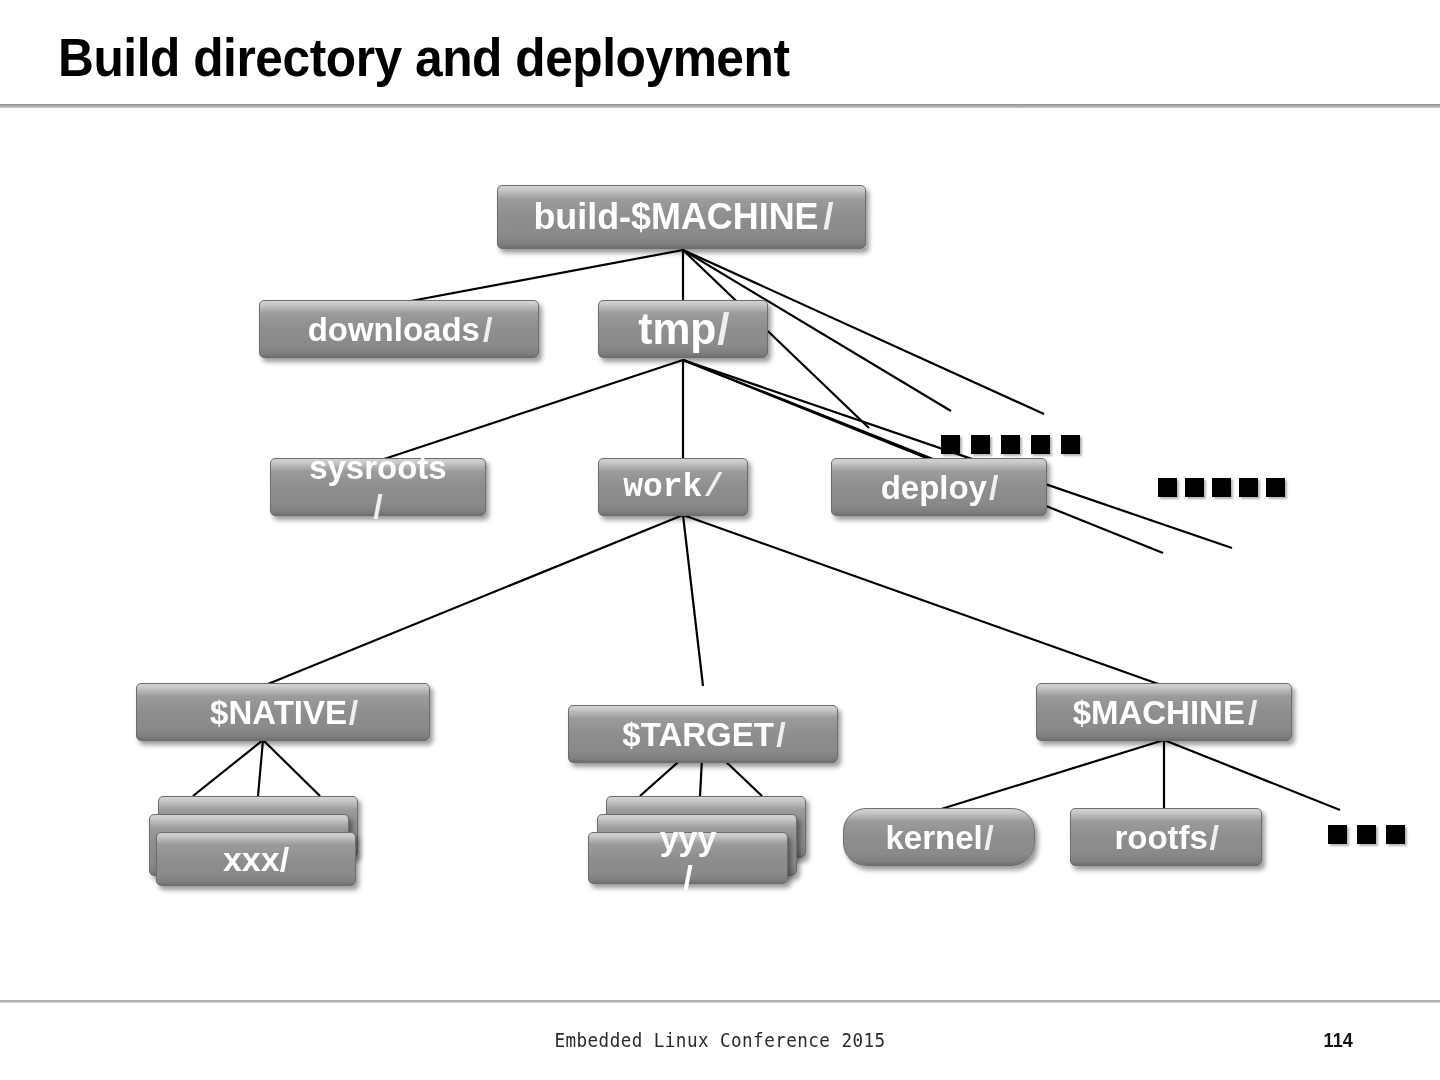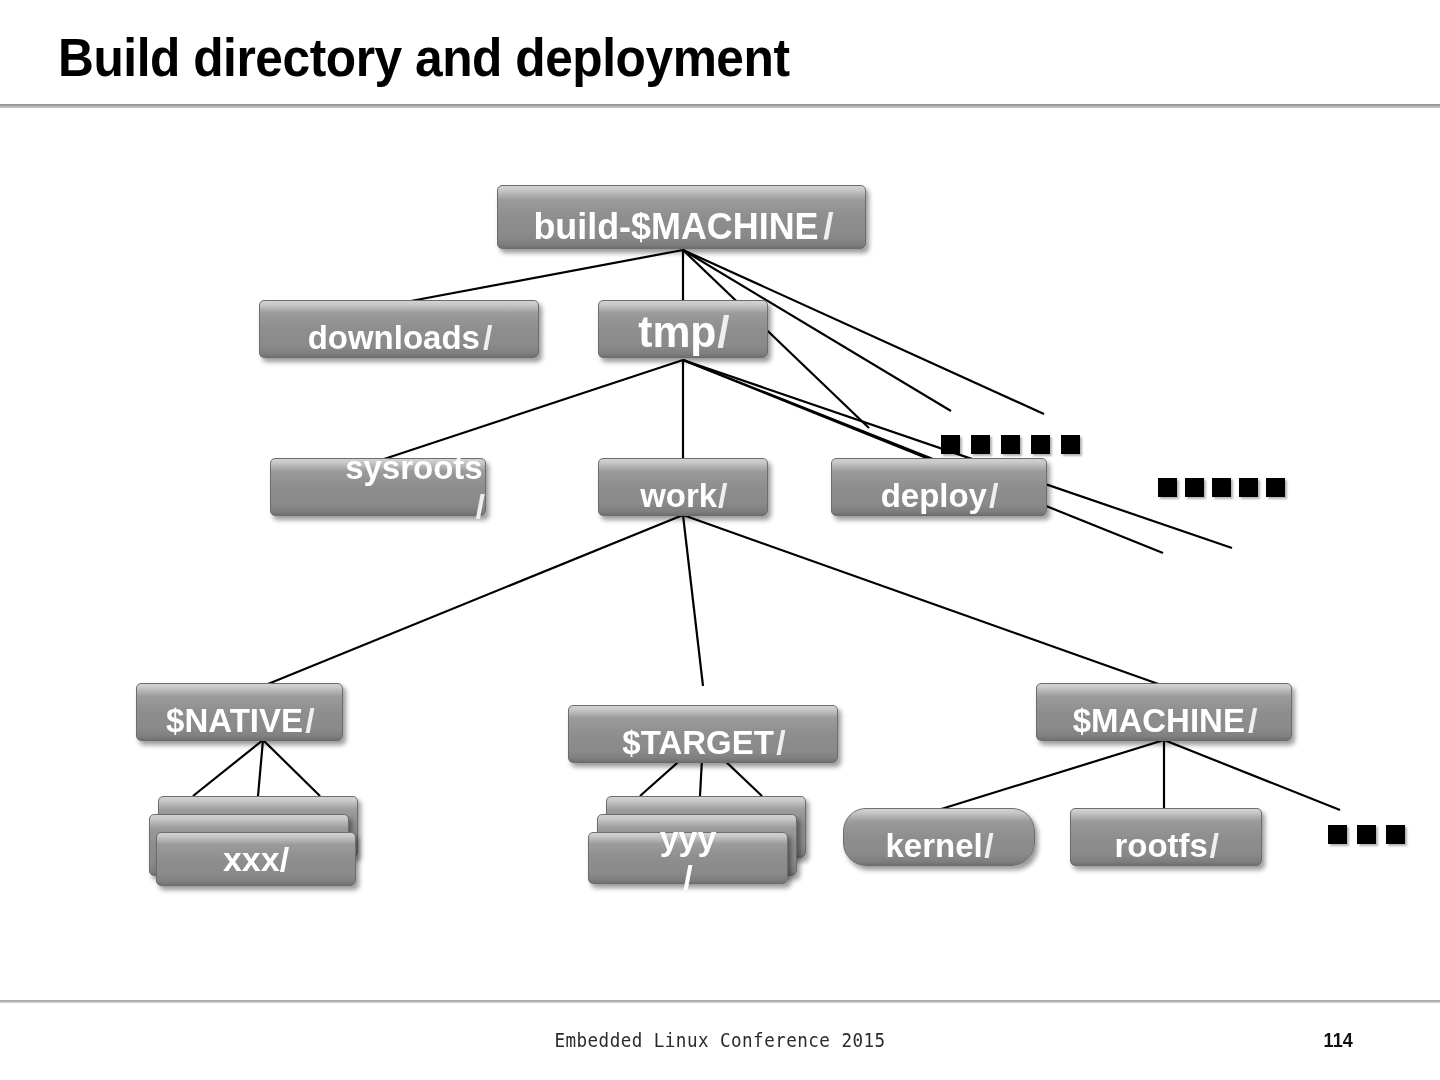--- a/index.html
+++ b/index.html
@@ -82,58 +82,20 @@
     position: absolute;
     left: 0;
     top: 0;
     width: 1440px;
     height: 885px;
     pointer-events: none;
   }
 
   
   .node {
-    position: absolute;
-    box-sizing: border-box;
-    border: 1px solid #6d6d6d;
-    border-radius: 5px;
-    background:
-      linear-gradient(to bottom,
-        #d3d3d3 0%,
-        #c6c6c6 7%,
-        #b4b4b4 13%,
-        #9b9b9b 22%,
-        #8e8e8e 50%,
-        #8a8a8a 80%,
-        #7e7e7e 94%,
-        #6f6f6f 100%);
-    box-shadow: 3px 4px 5px rgba(0,0,0,0.40);
-    display: flex;
-    align-items: flex-end;
-    justify-content: center;
-    color: #ffffff;
-    font-weight: bold;
-    white-space: nowrap;
-    z-index: 5;
-  }
-  .node .label {
-    display: inline-block;
-    transform: scaleX(0.97);
-  }
-  .node .slash {
-    color: #efefef;
-    font-weight: bold;
-  }
-
-  
-  .stack {
-    position: absolute;
-    z-index: 5;
-  }
-  .stack .card {
     position: absolute;
     box-sizing: border-box;
     border: 1px solid #6d6d6d;
     border-radius: 5px;
     background:
       linear-gradient(to bottom,
         #d3d3d3 0%,
         #c6c6c6 7%,
         #b4b4b4 13%,
         #9b9b9b 22%,
@@ -141,20 +103,58 @@
         #8a8a8a 80%,
         #7e7e7e 94%,
         #6f6f6f 100%);
     box-shadow: 3px 4px 5px rgba(0,0,0,0.40);
     display: flex;
     align-items: center;
     justify-content: center;
     color: #ffffff;
     font-weight: bold;
     white-space: nowrap;
+    z-index: 5;
+  }
+  .node .label {
+    display: inline-block;
+    transform: scaleX(0.97);
+  }
+  .node .slash {
+    color: #efefef;
+    font-weight: bold;
+  }
+
+  
+  .stack {
+    position: absolute;
+    z-index: 5;
+  }
+  .stack .card {
+    position: absolute;
+    box-sizing: border-box;
+    border: 1px solid #6d6d6d;
+    border-radius: 5px;
+    background:
+      linear-gradient(to bottom,
+        #d3d3d3 0%,
+        #c6c6c6 7%,
+        #b4b4b4 13%,
+        #9b9b9b 22%,
+        #8e8e8e 50%,
+        #8a8a8a 80%,
+        #7e7e7e 94%,
+        #6f6f6f 100%);
+    box-shadow: 3px 4px 5px rgba(0,0,0,0.40);
+    display: flex;
+    align-items: center;
+    justify-content: center;
+    color: #ffffff;
+    font-weight: bold;
+    white-space: nowrap;
   }
 
   
   .ellipsis {
     position: absolute;
     display: flex;
     align-items: center;
     z-index: 4;
   }
   .ellipsis .sq {
@@ -224,39 +224,39 @@
     <span class="sq" style="width:19px;height:19px;"></span>
     <span class="sq" style="width:19px;height:19px;"></span>
     <span class="sq" style="width:19px;height:19px;"></span>
   </div>
 
   <div class="node" style="left:270px; top:348px; width:216px; height:58px; font-size:34px;flex-direction:column;">
     <span class="label">sysroots</span>
       <span class="slash">/</span>
   </div>
 
-  <div class="node" style="left:598px; top:348px; width:170px; height:58px; font-size:34px;">
+  <div class="node" style="left:598px; top:348px; width:150px; height:58px; font-size:34px;font-family:Liberation Mono, monospace;">
     <span class="label">work</span>
       <span class="slash">/</span>
   </div>
 
   <div class="node" style="left:831px; top:348px; width:216px; height:58px; font-size:34px;">
     <span class="label">deploy</span>
       <span class="slash">/</span>
   </div>
 
   <div class="ellipsis" style="left:1158px; top:368px; gap:8px;">
     <span class="sq" style="width:19px;height:19px;"></span>
     <span class="sq" style="width:19px;height:19px;"></span>
     <span class="sq" style="width:19px;height:19px;"></span>
     <span class="sq" style="width:19px;height:19px;"></span>
     <span class="sq" style="width:19px;height:19px;"></span>
   </div>
 
-  <div class="node" style="left:136px; top:573px; width:207px; height:58px; font-size:34px;">
+  <div class="node" style="left:136px; top:573px; width:294px; height:58px; font-size:34px;">
     <span class="label">$NATIVE</span>
       <span class="slash">/</span>
   </div>
 
   <div class="node" style="left:568px; top:595px; width:270px; height:58px; font-size:34px;">
     <span class="label">$TARGET</span>
       <span class="slash">/</span>
   </div>
 
   <div class="node" style="left:1036px; top:573px; width:256px; height:58px; font-size:34px;">

